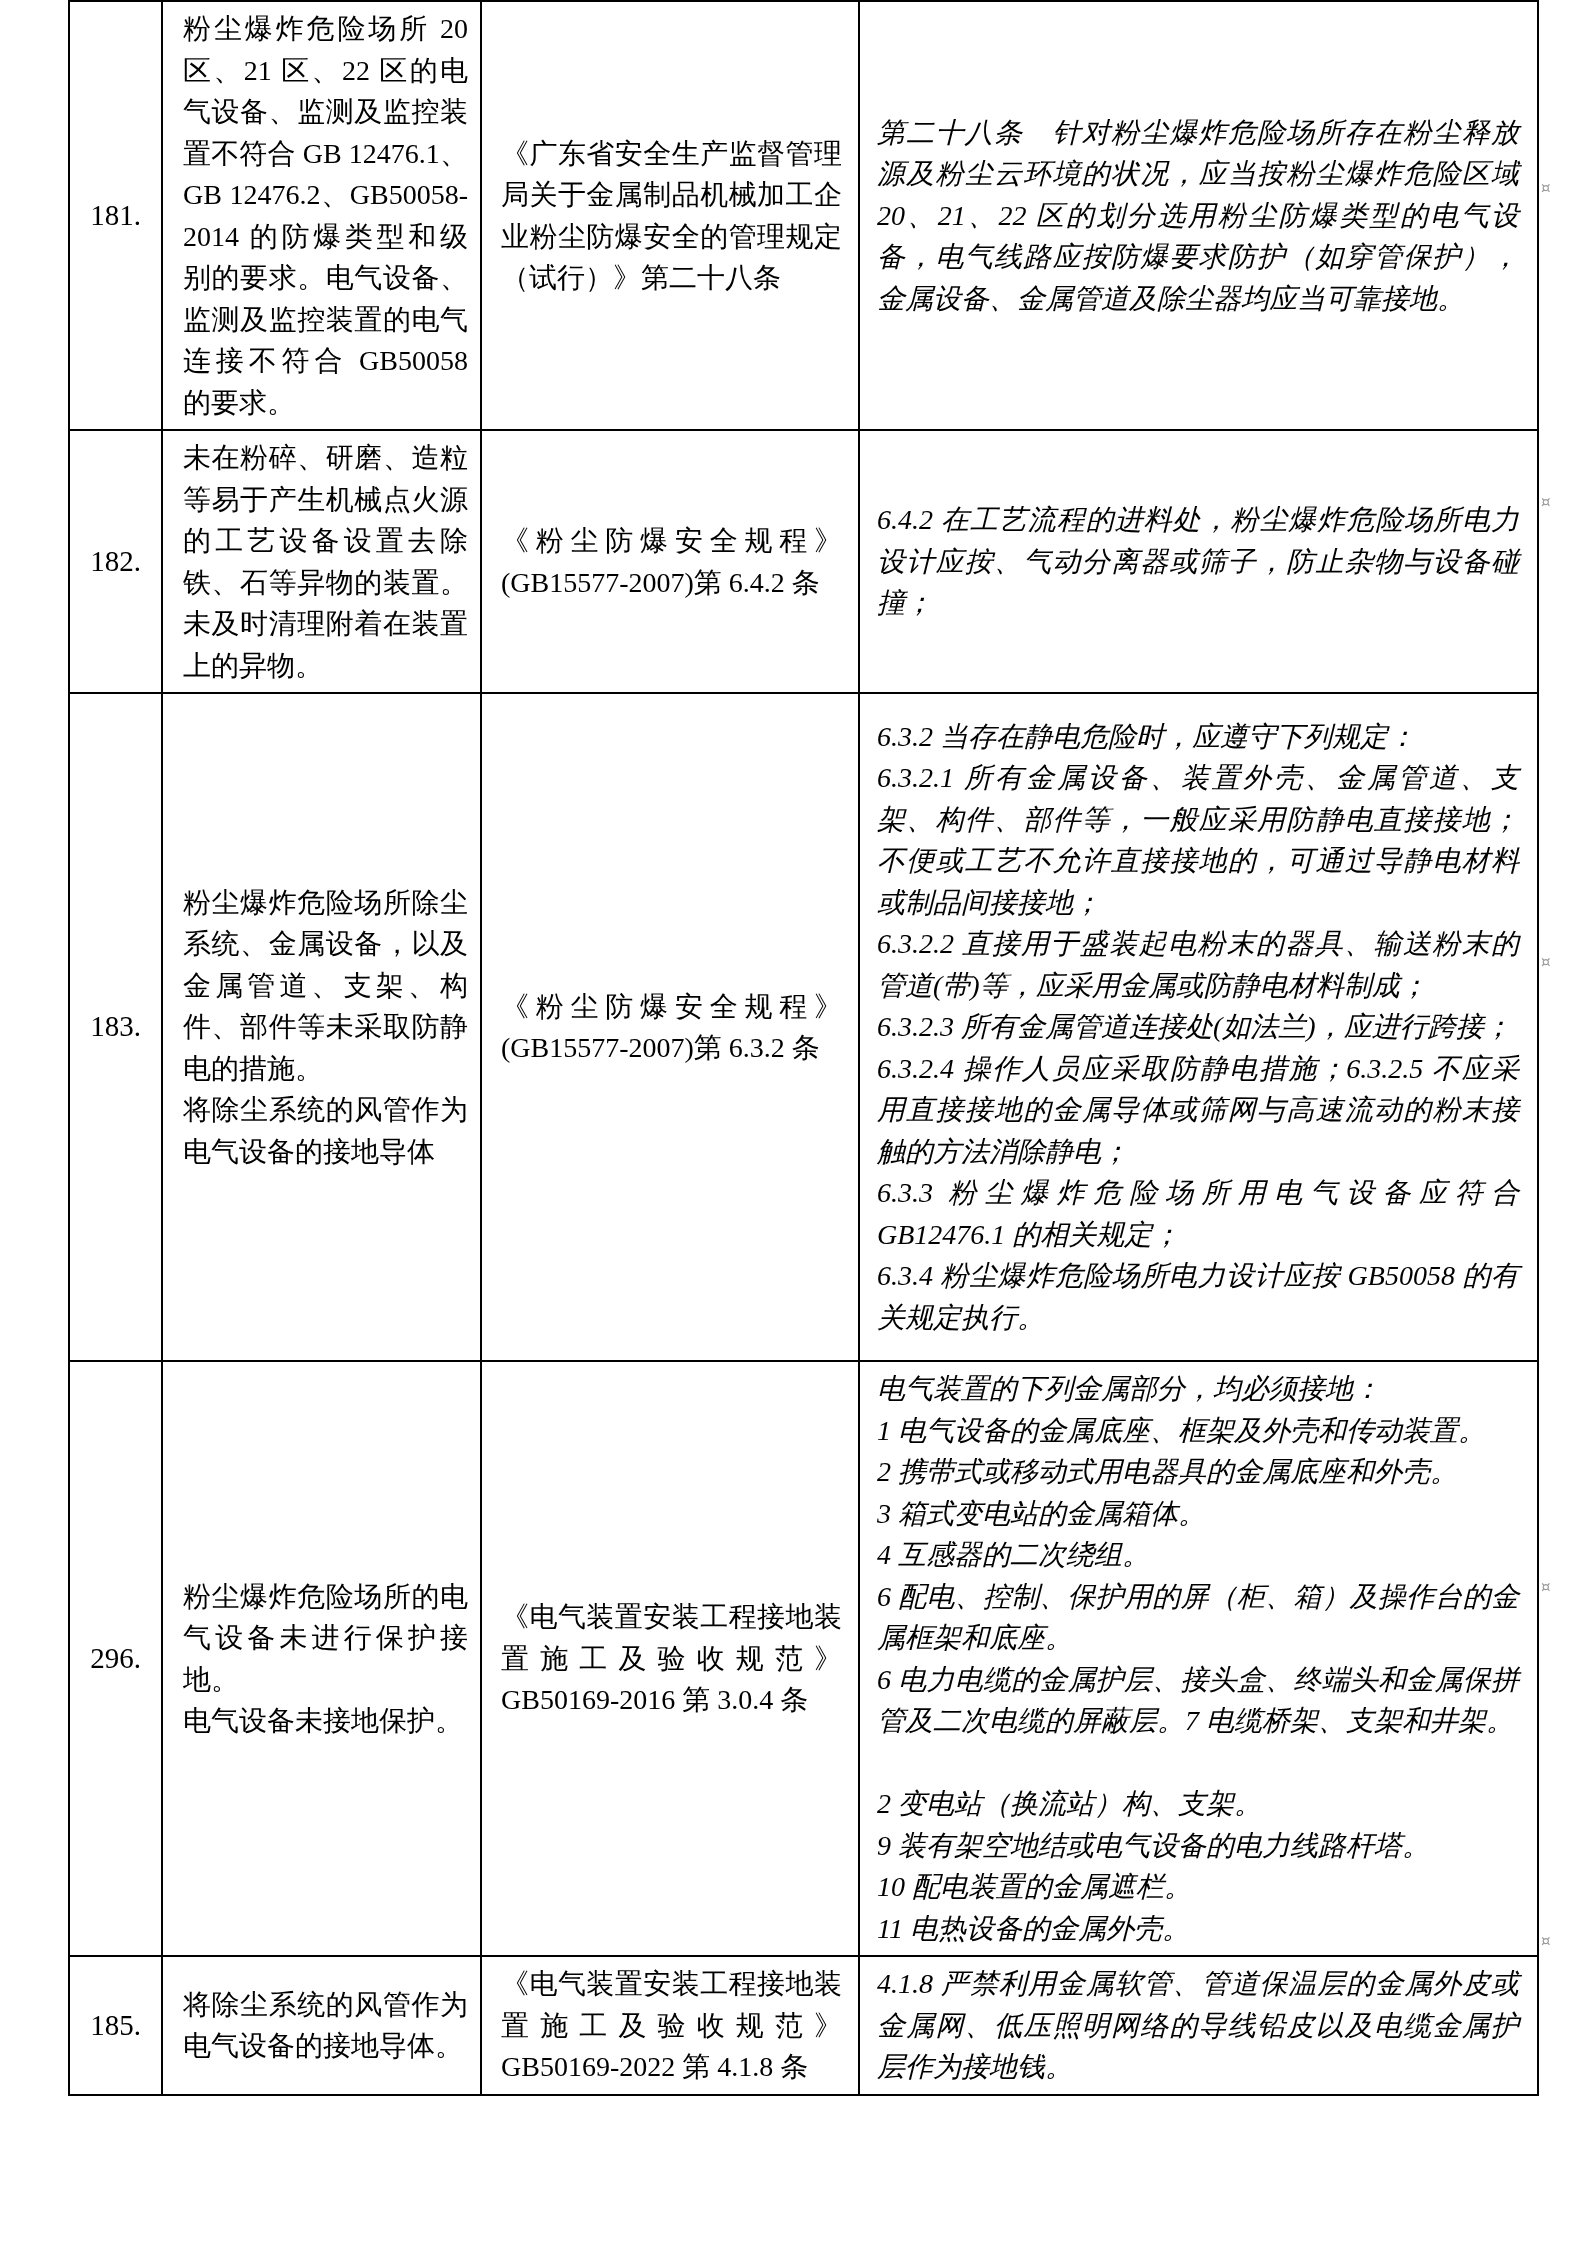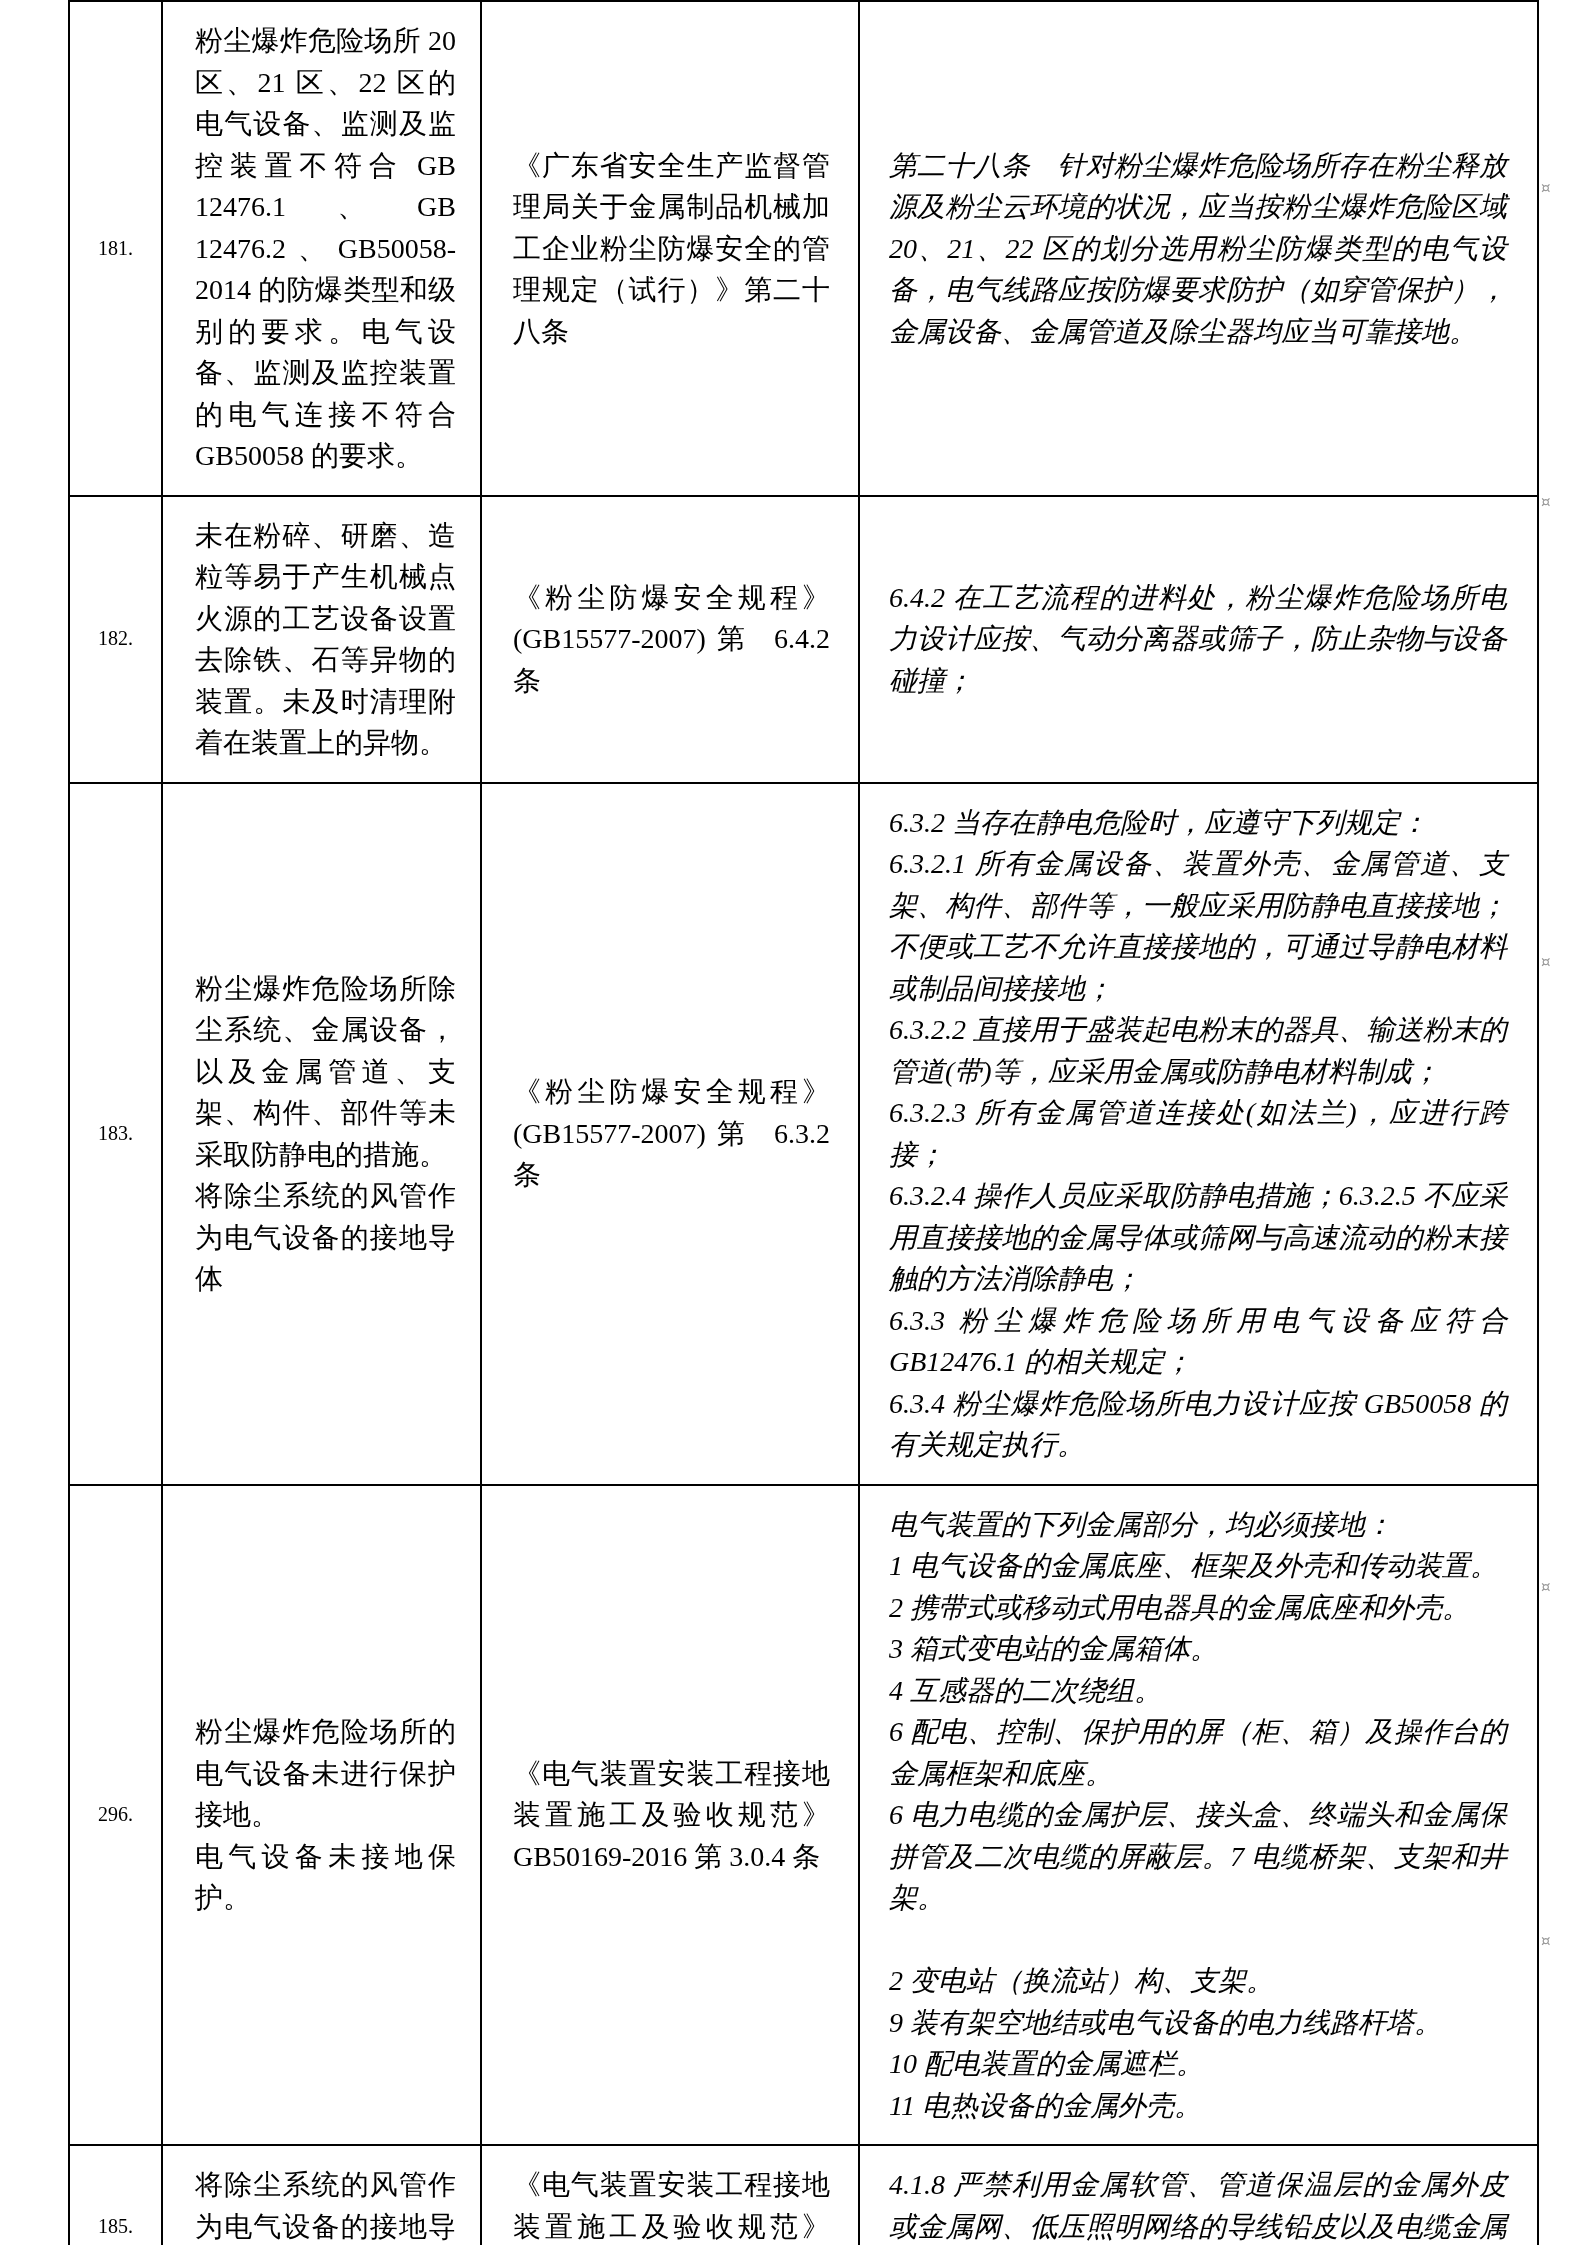--- a/index.html
+++ b/index.html
@@ -24,21 +24,21 @@
     position: absolute;
     left: 68px;
     top: 0px;
     width: 1469px;
     border-collapse: collapse;
     table-layout: fixed;
   }
   table.doc-table td {
     border: 2px solid #000000;
     vertical-align: middle;
-    padding: 16px;
+    padding: 4px;
     font-size: 28px;
     line-height: 41.5px;
     overflow: hidden;
   }
   tr.r-181 { height: 375px; }
   tr.r-182 { height: 252px; }
   tr.r-183 { height: 668px; }
   tr.r-184 { height: 582px; }
   tr.r-185 { height: 126px; }
 
@@ -46,21 +46,21 @@
   td.c-problem .paras { padding: 2px 8px 2px 16px; }
   td.c-basis  .paras { padding: 2px 12px 2px 15px; }
   td.c-clause .paras { padding: 2px 14px 2px 13px; font-style: italic; }
 
   .paras p {
     margin: 0;
     text-align: justify;
     word-break: normal;
   }
   .num {
-    font-size: 20px;
+    font-size: 29px;
   }
   .row-marker {
     position: absolute;
     left: 1541px;
     width: 20px;
     height: 20px;
     font-size: 15px;
     line-height: 20px;
     color: #9a9a9a;
     font-family: "DejaVu Sans", sans-serif;

